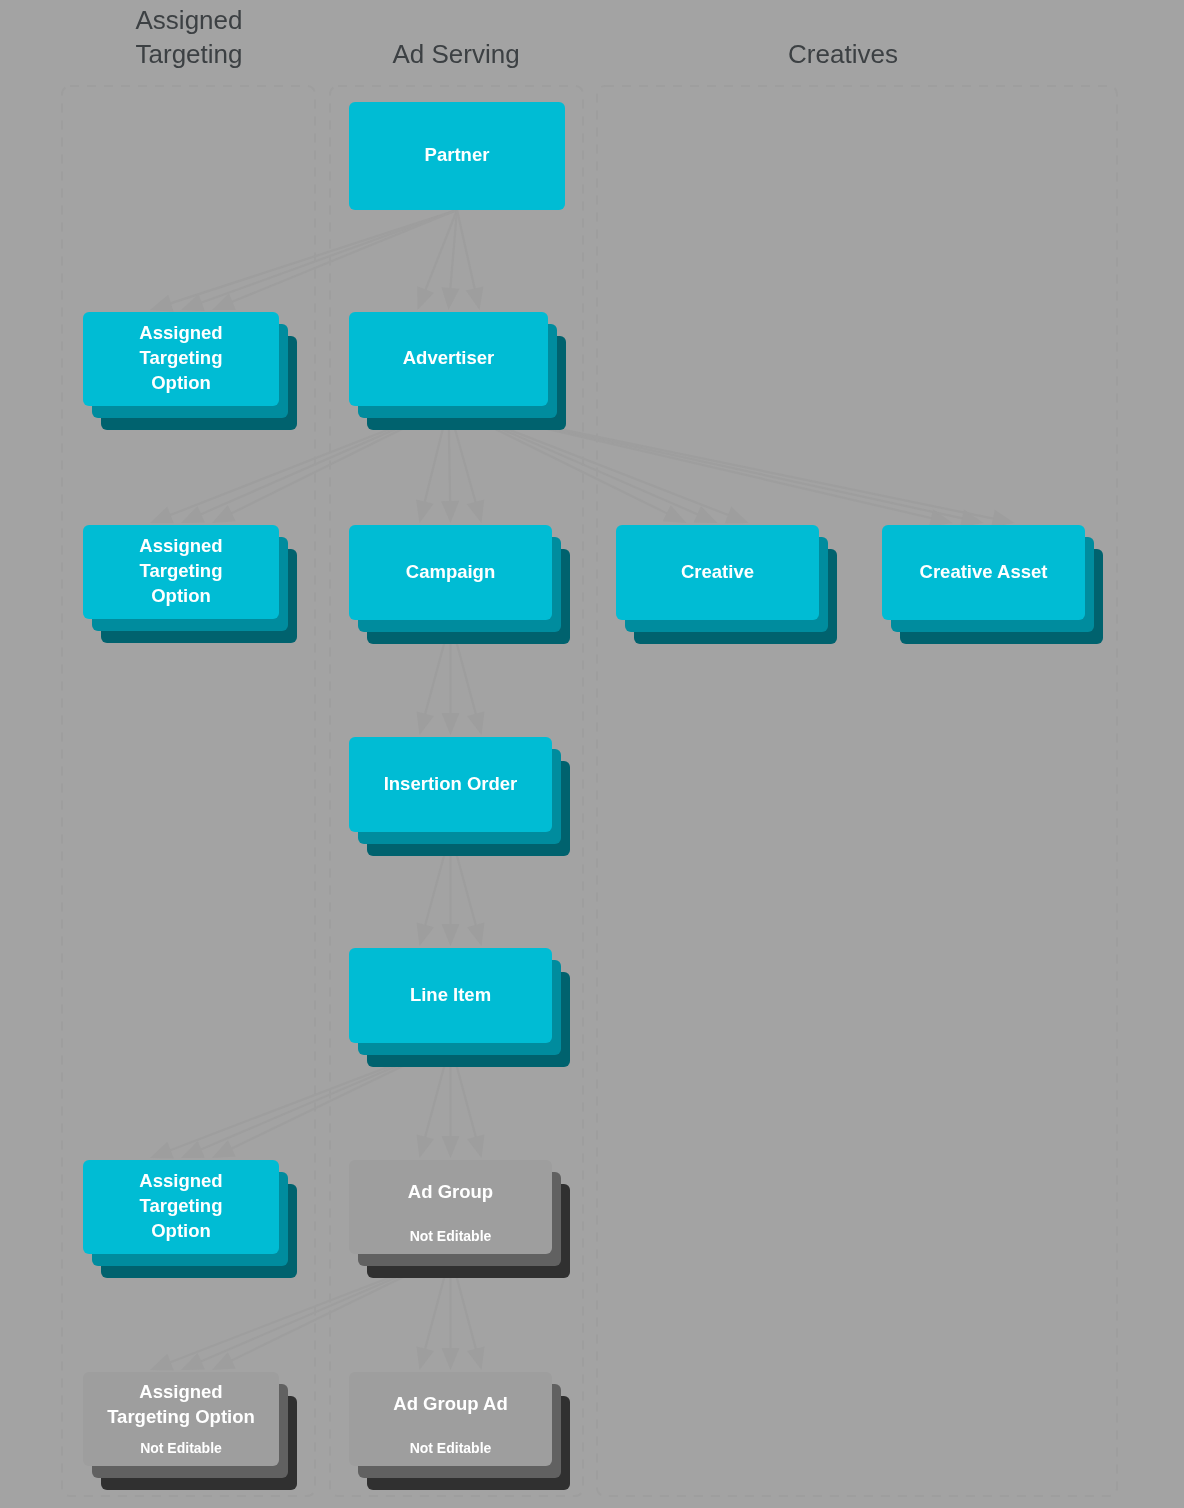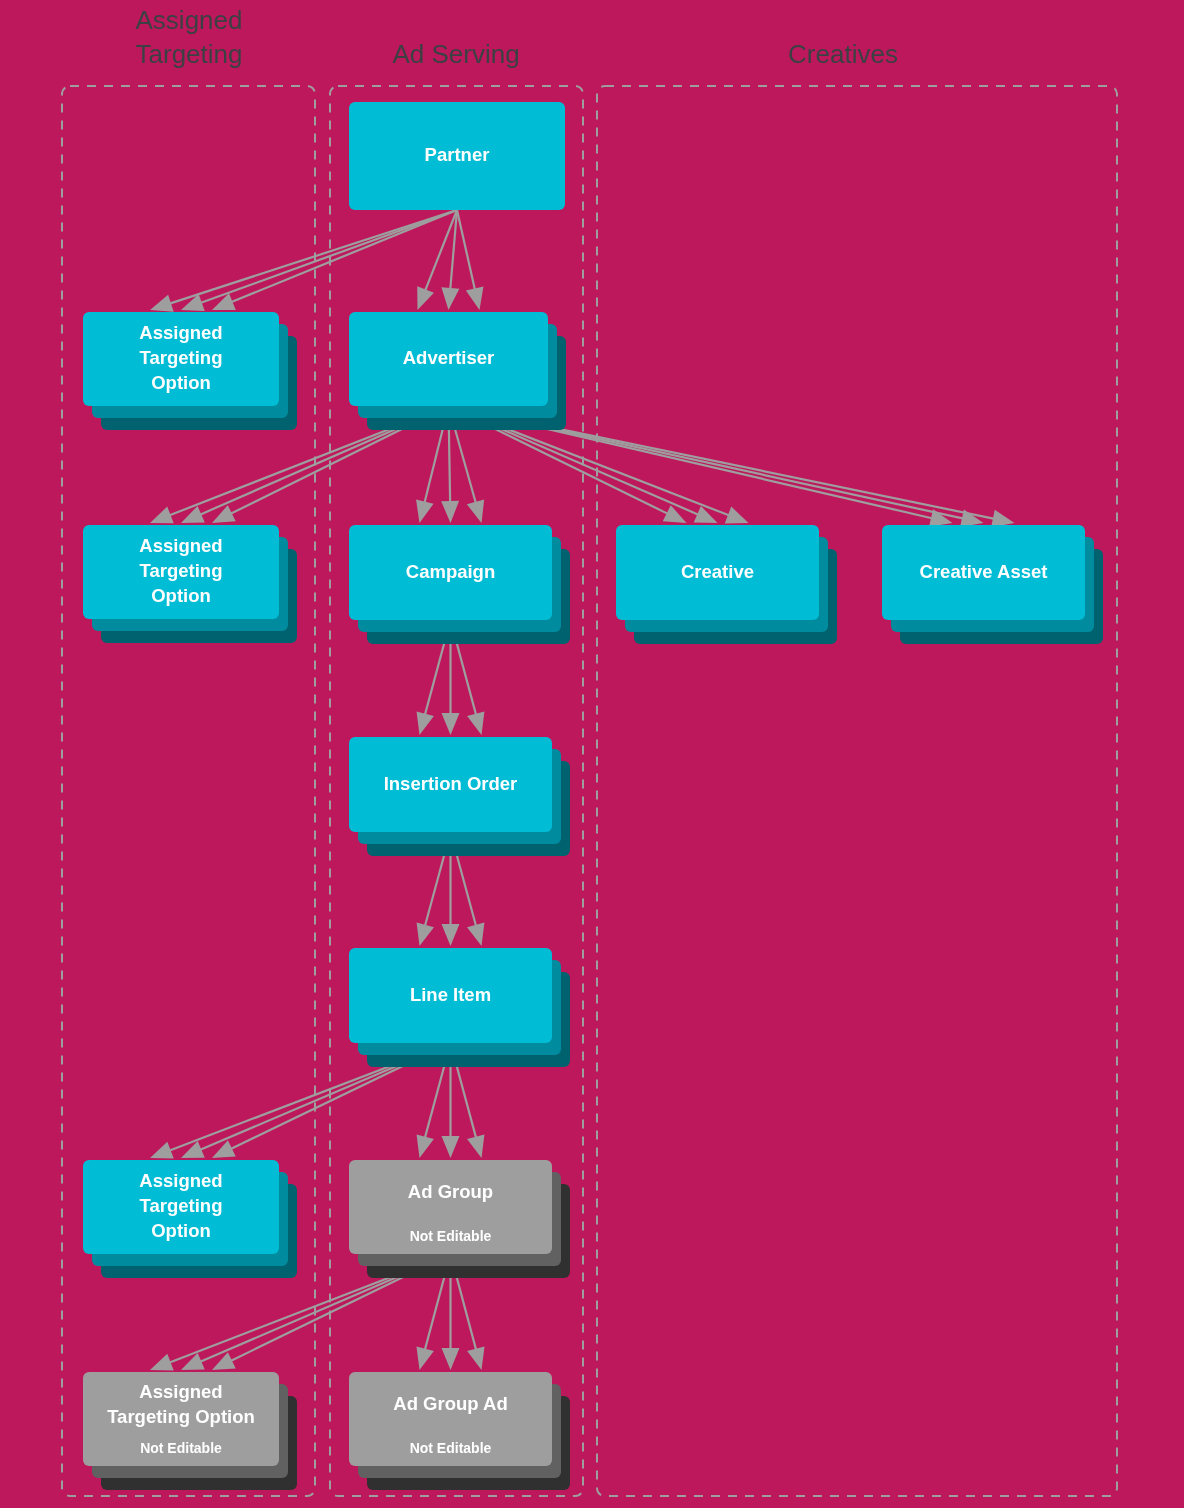--- a/index.html
+++ b/index.html
@@ -7,21 +7,21 @@
     padding: 0;
     background: #ffffff;
   }
   body {
     font-family: "Liberation Sans", sans-serif;
   }
   #diagram-root {
     position: relative;
     width: 1184px;
     height: 1508px;
-    background: #be185d;
+    background: #a3a3a3;
     overflow: hidden;
   }
   #diagram-svg {
     position: absolute;
     top: 0;
     left: 0;
     width: 1184px;
     height: 1508px;
   }
   .group-title {

